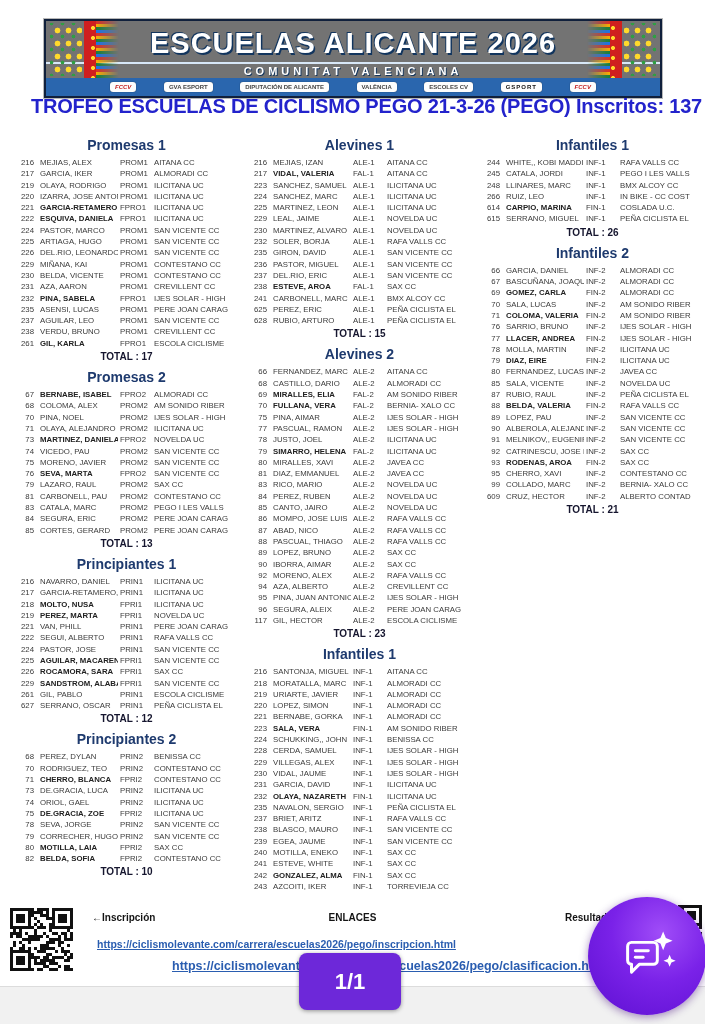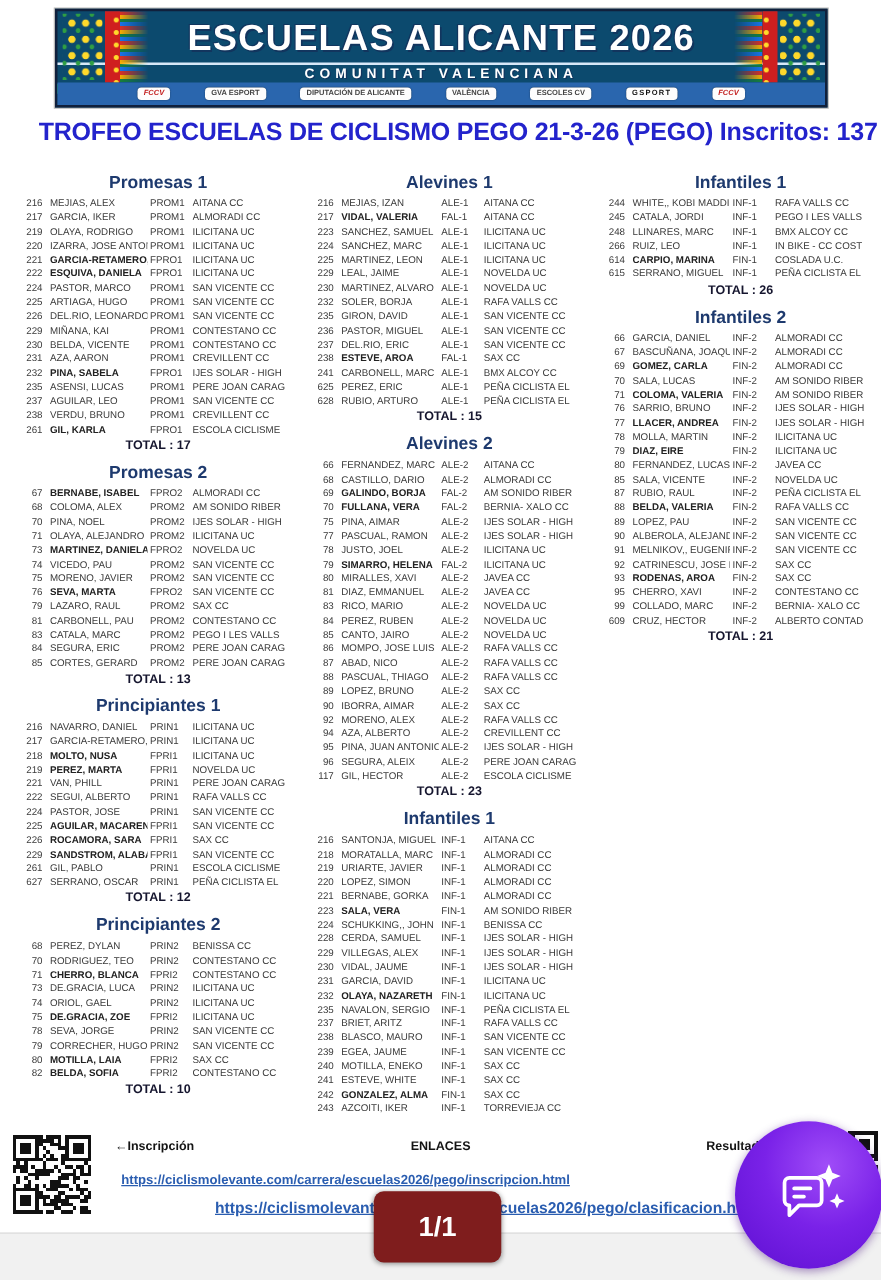--- a/index.html
+++ b/index.html
@@ -1,22 +1,22 @@
 <!DOCTYPE html>
 <html><head>
 <meta charset="utf-8">
 <style>
   * { box-sizing: border-box; margin: 0; padding: 0; }
   html,body { background:#e8e8e8; }
   body { font-family:"Liberation Sans","DejaVu Sans",sans-serif; }
   .page { position:relative; width:705px; height:1024px; background:#fff; margin:0 auto; overflow:hidden; }
 
   
-  .banner { position:absolute; left:44px; top:7px; width:618px; height:79px;
-            background:#0c4a6e; border:2px solid #10203c; box-shadow:0 0 0 1px #b8b8b8; }
+  .banner { position:absolute; left:44px; top:19px; width:618px; height:79px;
+            background:#737373; border:2px solid #10203c; box-shadow:0 0 0 1px #b8b8b8; }
   .banner-main { position:relative; height:41px; }
   .banner-title { text-align:center; color:#fff; font-weight:bold; font-size:29px; line-height:44px;
                   letter-spacing:1px; text-shadow:1.5px 1.5px 0 #12355e, -1px -1px 0 #12355e; white-space:nowrap; }
   .banner-sub-wrap { border-top:2px solid #d8e8f8; border-bottom:8px solid #22c55e; }
   .banner-sub { text-align:center; color:#fff; font-weight:bold; font-size:11px; letter-spacing:4px;
                 line-height:15px; text-shadow:1px 1px 0 #12355e; }
   .logo-strip { position:absolute; left:0; right:0; bottom:0; height:18px; background:#2a66ae;
                 display:flex; justify-content:space-between; align-items:center; padding:0 64px; }
   .logo-pill { background:#fdfdfd; border-radius:3px; font-size:6px; font-weight:bold; color:#444;
                padding:1px 5px; line-height:8px; white-space:nowrap; box-shadow:0 0 1px #123; }
@@ -65,21 +65,21 @@
   .lbl-resultados { left:565px; top:912px; z-index:0; }
   .doc-link { position:absolute; color:#2a5db0; text-decoration:underline; font-weight:bold;
               white-space:nowrap; cursor:pointer; }
   .link1 { left:97px; top:938px; font-size:10.5px; }
   .link2 { left:172px; top:959px; font-size:12.5px; z-index:0; }
 
   .bottom-strip { position:absolute; left:0; right:0; top:986px; height:38px; background:#f1f1f1;
                   border-top:1px solid #dcdcdc; }
 
   .page-indicator { position:absolute; left:299px; top:953px; width:102px; height:57px; z-index:5;
-                    background:#7f1d1d; border-radius:8px; color:#fff; font-weight:bold; font-size:22px;
+                    background:#6d28d9; border-radius:8px; color:#fff; font-weight:bold; font-size:22px;
                     display:flex; align-items:center; justify-content:center; box-shadow:0 1px 4px rgba(0,0,0,.4); }
 
   .fab { position:absolute; left:588px; top:897px; width:118px; height:118px; border-radius:50%; z-index:10;
          background: radial-gradient(circle at 62% 30%, #a04df8 0%, #7a22e8 45%, #5c0fd0 100%);
          box-shadow:0 2px 8px rgba(60,0,120,.45); display:flex; align-items:center; justify-content:center;
          cursor:pointer; }
 </style>
 </head>
 <body>
 
@@ -539,21 +539,21 @@
           <span class="club">AITANA CC</span>
         </div>
         <div class="row">
           <span class="num">68</span>
           <span class="name">CASTILLO, DARIO</span>
           <span class="cat">ALE-2</span>
           <span class="club">ALMORADI CC</span>
         </div>
         <div class="row female">
           <span class="num">69</span>
-          <span class="name">GALINDO, BORJA</span>
+          <span class="name">MIRALLES, ELIA</span>
           <span class="cat">FAL-2</span>
           <span class="club">AM SONIDO RIBER</span>
         </div>
         <div class="row female">
           <span class="num">70</span>
           <span class="name">FULLANA, VERA</span>
           <span class="cat">FAL-2</span>
           <span class="club">BERNIA- XALO CC</span>
         </div>
         <div class="row">

